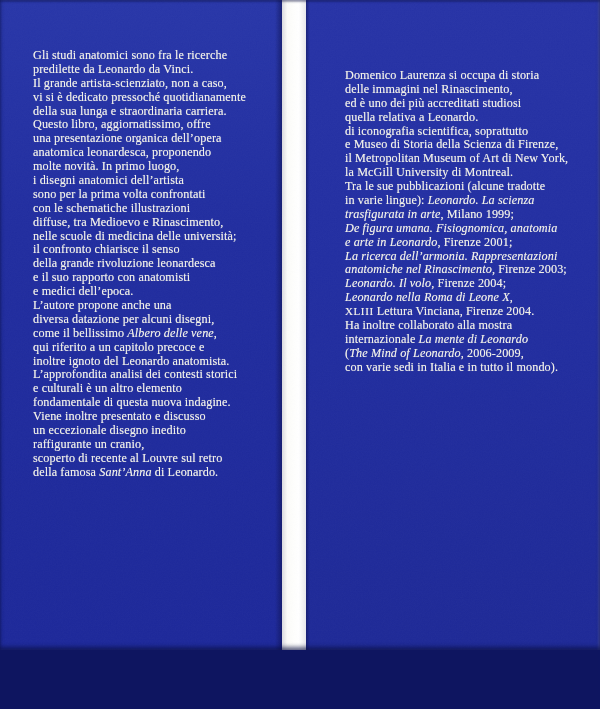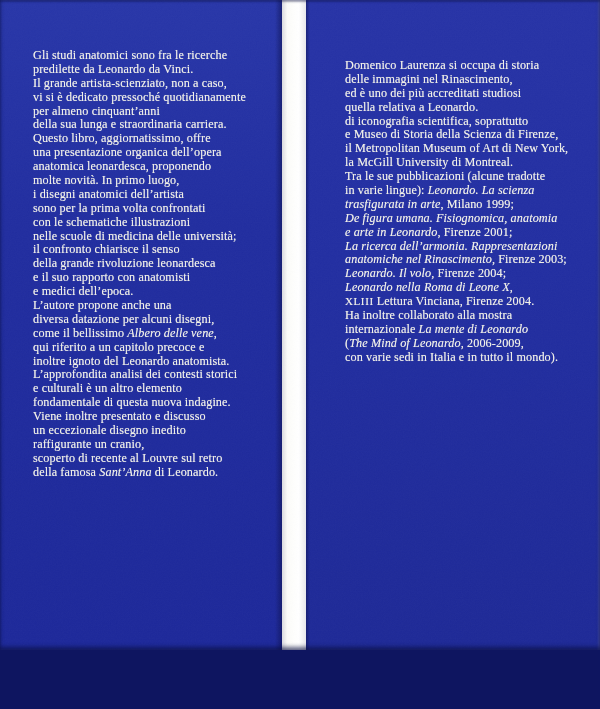--- a/index.html
+++ b/index.html
@@ -29,21 +29,21 @@
   .panel-right::before {
     content:""; position:absolute; top:0; left:0; bottom:0; width:4px;
     background:linear-gradient(90deg, rgba(10,15,75,0.5) 0%, rgba(10,15,75,0) 100%);
   }
   .text-block {
     position:absolute; white-space:nowrap;
     color:#f1f0e8; font-size:12.2px; line-height:13.9px; letter-spacing:0.1px;
     text-shadow:0 0 0.7px rgba(245,245,238,0.55);
   }
   .panel-left .text-block { left:33px; top:49px; }
-  .panel-right .text-block { left:39px; top:59px; }
+  .panel-right .text-block { left:39px; top:69px; }
   .line { height:13.9px; }
   .it { font-style:italic; }
   .sc { font-size:11px; letter-spacing:0.6px; }
   .vignette {
     position:absolute; inset:0; pointer-events:none;
     box-shadow: inset 0 -3px 4px rgba(8,12,60,0.65),
                 inset 0 2px 2px rgba(8,12,60,0.38),
                 inset -2px 0 2px rgba(150,160,210,0.25);
   }
   .noise { position:absolute; inset:0; pointer-events:none; opacity:0.55; }
@@ -52,29 +52,29 @@
 <body>
 
 <div class="page">
 
   <div class="panel panel-left">
     <div class="text-block">
         <div class="line"><span>Gli studi anatomici sono fra le ricerche</span></div>
         <div class="line"><span>predilette da Leonardo da Vinci.</span></div>
         <div class="line"><span>Il grande artista-scienziato, non a caso,</span></div>
         <div class="line"><span>vi si è dedicato pressoché quotidianamente</span></div>
-        <div class="line"><span>per almeno cinquant’anni</span></div>
         <div class="line"><span>della sua lunga e straordinaria carriera.</span></div>
         <div class="line"><span>Questo libro, aggiornatissimo, offre</span></div>
         <div class="line"><span>una presentazione organica dell’opera</span></div>
         <div class="line"><span>anatomica leonardesca, proponendo</span></div>
         <div class="line"><span>molte novità. In primo luogo,</span></div>
         <div class="line"><span>i disegni anatomici dell’artista</span></div>
         <div class="line"><span>sono per la prima volta confrontati</span></div>
         <div class="line"><span>con le schematiche illustrazioni</span></div>
+        <div class="line"><span>diffuse, tra Medioevo e Rinascimento,</span></div>
         <div class="line"><span>nelle scuole di medicina delle università;</span></div>
         <div class="line"><span>il confronto chiarisce il senso</span></div>
         <div class="line"><span>della grande rivoluzione leonardesca</span></div>
         <div class="line"><span>e il suo rapporto con anatomisti</span></div>
         <div class="line"><span>e medici dell’epoca.</span></div>
         <div class="line"><span>L’autore propone anche una</span></div>
         <div class="line"><span>diversa datazione per alcuni disegni,</span></div>
         <div class="line"><span>come il bellissimo </span><span class="it">Albero delle vene</span><span>,</span></div>
         <div class="line"><span>qui riferito a un capitolo precoce e</span></div>
         <div class="line"><span>inoltre ignoto del Leonardo anatomista.</span></div>

